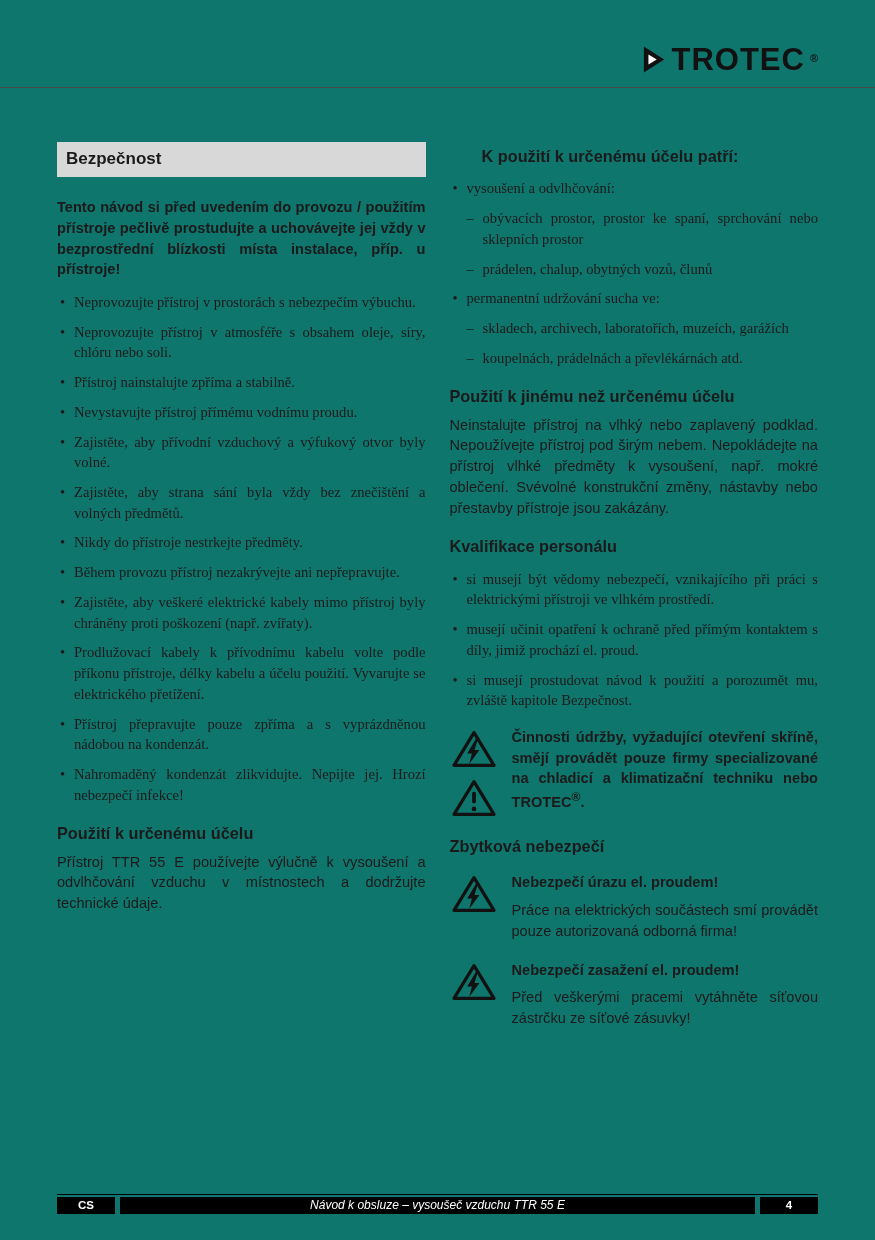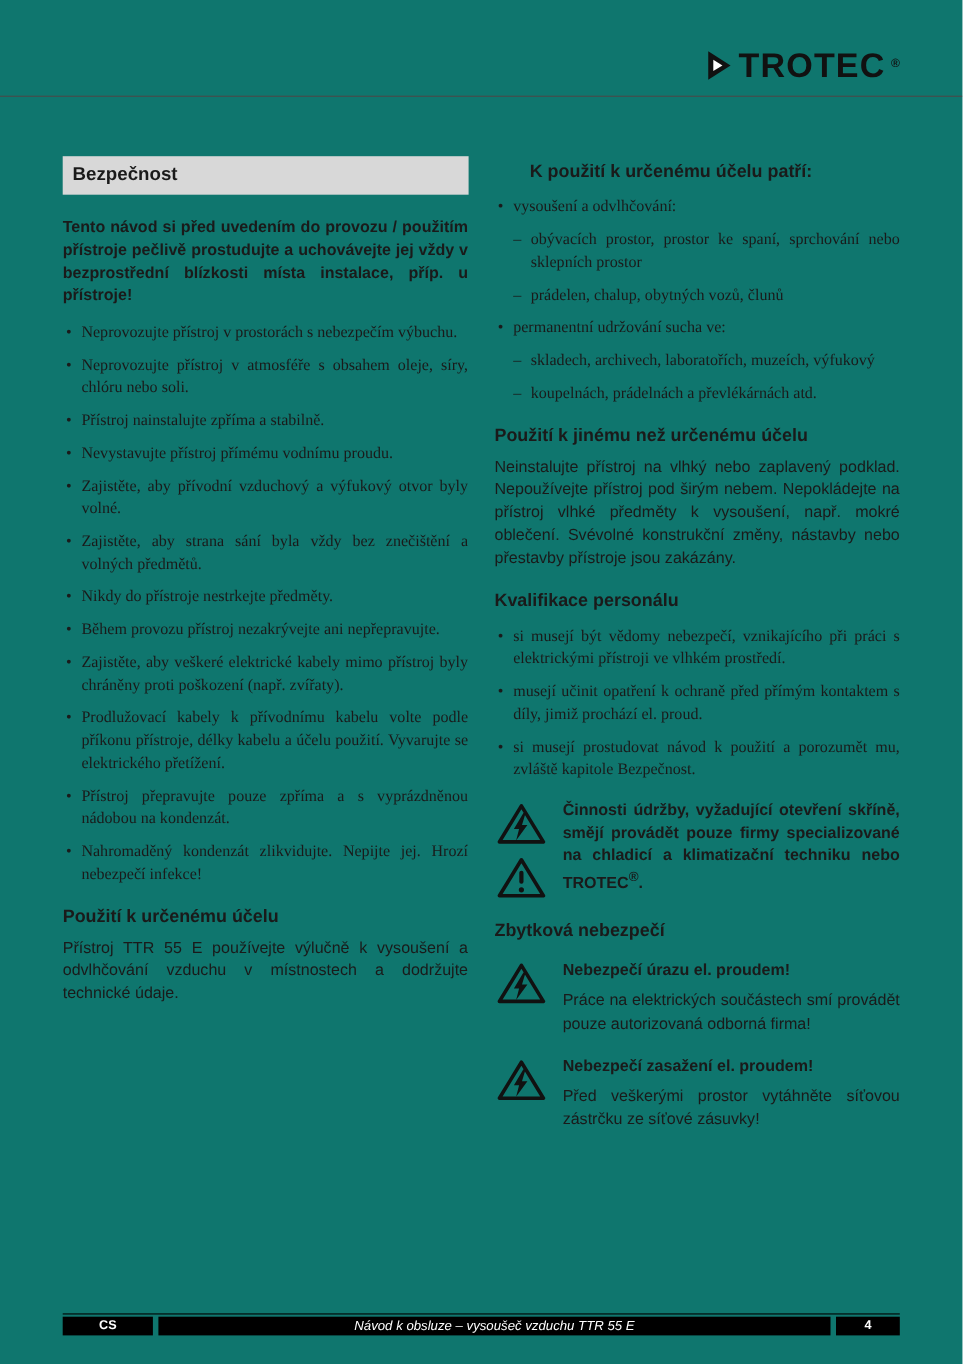--- a/index.html
+++ b/index.html
@@ -72,21 +72,21 @@
     position:absolute;left:57px;right:57px;bottom:26px;
     border-top:1.5px solid #000;
     padding-top:2px;
     display:flex;gap:5px;
   }
   .f-box{
     background:#000;color:#fff;height:17px;
     display:flex;align-items:center;justify-content:center;
     font-size:11.5px;font-weight:bold;
   }
-  .f-cs{width:82px;}
+  .f-cs{width:58px;}
   .f-center{
     flex:1;background:#000;color:#fff;height:17px;
     display:flex;align-items:center;justify-content:center;
     font-size:12px;font-style:italic;
   }
   .f-page{width:58px;}
 </style>
 </head>
 <body>
 
@@ -138,21 +138,21 @@
         <li>
           <span>vysoušení a odvlhčování:</span>
           <ul class="dashes">
             <li>obývacích prostor, prostor ke spaní, sprchování nebo sklepních prostor</li>
             <li>prádelen, chalup, obytných vozů, člunů</li>
           </ul>
         </li>
         <li>
           <span>permanentní udržování sucha ve:</span>
           <ul class="dashes">
-            <li>skladech, archivech, laboratořích, muzeích, výfukový</li>
+            <li>skladech, archivech, laboratořích, muzeích, garážích</li>
             <li>koupelnách, prádelnách a převlékárnách atd.</li>
           </ul>
         </li>
       </ul>
 
       <h3>Použití k jinému než určenému účelu</h3>
       <p>Neinstalujte přístroj na vlhký nebo zaplavený podklad. Nepoužívejte přístroj pod širým nebem. Nepokládejte na přístroj vlhké předměty k vysoušení, např. mokré oblečení. Svévolné konstrukční změny, nástavby nebo přestavby přístroje jsou zakázány.</p>
 
       <h3>Kvalifikace personálu</h3>
       <ul class="bullets">
@@ -195,21 +195,21 @@
 
       <div class="warning">
         <div class="w-icons">
           <svg class="tri-icon" viewBox="0 0 50 44">
             <path d="M25 4 L47 40 H3 Z" fill="none" stroke="#111" stroke-width="3.6" stroke-linejoin="round"></path>
             <path d="M27 11 L17.5 27 h5.2 l-3 11.5 L31 23 h-5.4 l3.6 -12 Z" fill="#111"></path>
           </svg>
         </div>
         <div class="w-text">
           <div class="w-title">Nebezpečí zasažení el. proudem!</div>
-          <div>Před veškerými prostor vytáhněte síťovou zástrčku ze síťové zásuvky!</div>
+          <div>Před veškerými pracemi vytáhněte síťovou zástrčku ze síťové zásuvky!</div>
         </div>
       </div>
 
     </div>
   </div>
 
   <div class="footer">
     <div class="f-box f-cs">CS</div>
     <div class="f-center">Návod k obsluze – vysoušeč vzduchu TTR 55 E</div>
     <div class="f-box f-page">4</div>

